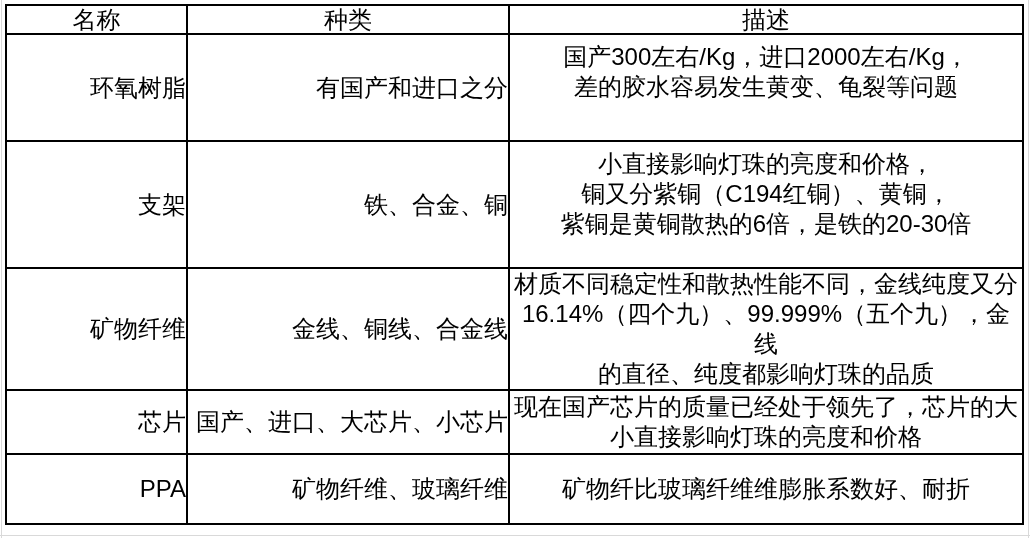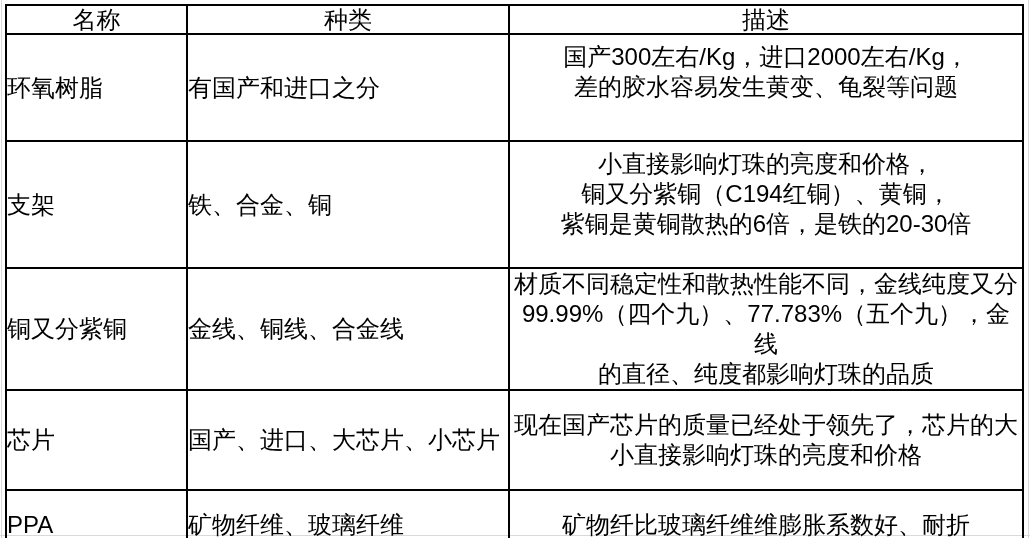--- a/index.html
+++ b/index.html
@@ -28,31 +28,31 @@
     font-weight: normal;
     font-size: 24px;
     padding: 0;
     overflow: hidden;
   }
   
   tr.hdr    { height: 29px; }
   tr.row-0  { height: 107px; }
   tr.row-1  { height: 127px; }
   tr.row-2  { height: 108px; }
-  tr.row-3  { height: 100px; }
+  tr.row-3  { height: 64px; }
   tr.row-4  { height: 70px; }
 
   th.hcell {
     text-align: center;
     vertical-align: middle;
     line-height: 27px;
     margin-left: 27px;
   }
   td.name-cell, td.type-cell {
-    text-align: left;
+    text-align: right;
     vertical-align: middle;
     line-height: 28px;
   }
   td.desc-cell {
     text-align: center;
     vertical-align: middle;
     padding: 2px 4px 2px 5px;
     line-height: 30px;
     white-space: pre-line;
   }
@@ -95,24 +95,24 @@
 
     <tr class="row-1">
       <td class="name-cell">支架</td>
       <td class="type-cell">铁、合金、铜</td>
       <td class="desc-cell vtop">小直接影响灯珠的亮度和价格，
 铜又分紫铜（C194红铜）、黄铜，
 紫铜是黄铜散热的6倍，是铁的20-30倍</td>
     </tr>
 
     <tr class="row-2">
-      <td class="name-cell">铜又分紫铜</td>
+      <td class="name-cell">矿物纤维</td>
       <td class="type-cell">金线、铜线、合金线</td>
       <td class="desc-cell">材质不同稳定性和散热性能不同，金线纯度又分
-99.99%（四个九）、77.783%（五个九），金线
+16.14%（四个九）、99.999%（五个九），金线
 的直径、纯度都影响灯珠的品质</td>
     </tr>
 
     <tr class="row-3">
       <td class="name-cell">芯片</td>
       <td class="type-cell">国产、进口、大芯片、小芯片</td>
       <td class="desc-cell">现在国产芯片的质量已经处于领先了，芯片的大
 小直接影响灯珠的亮度和价格</td>
     </tr>
 

